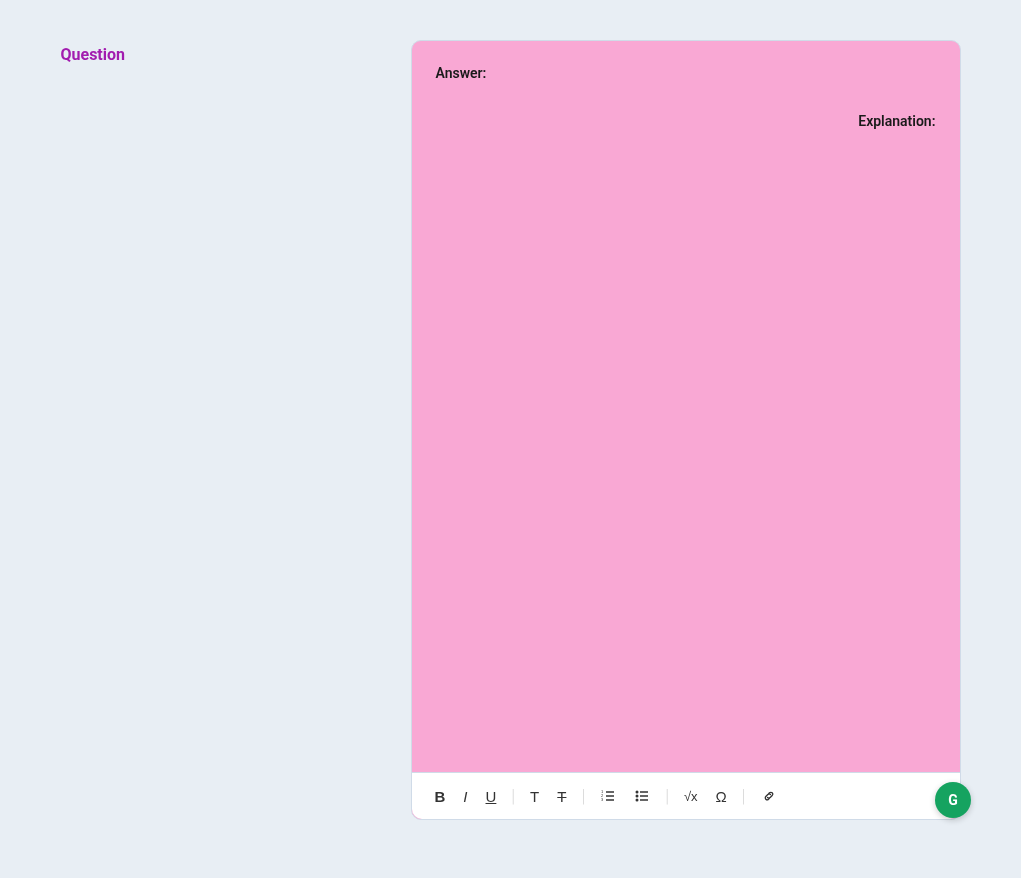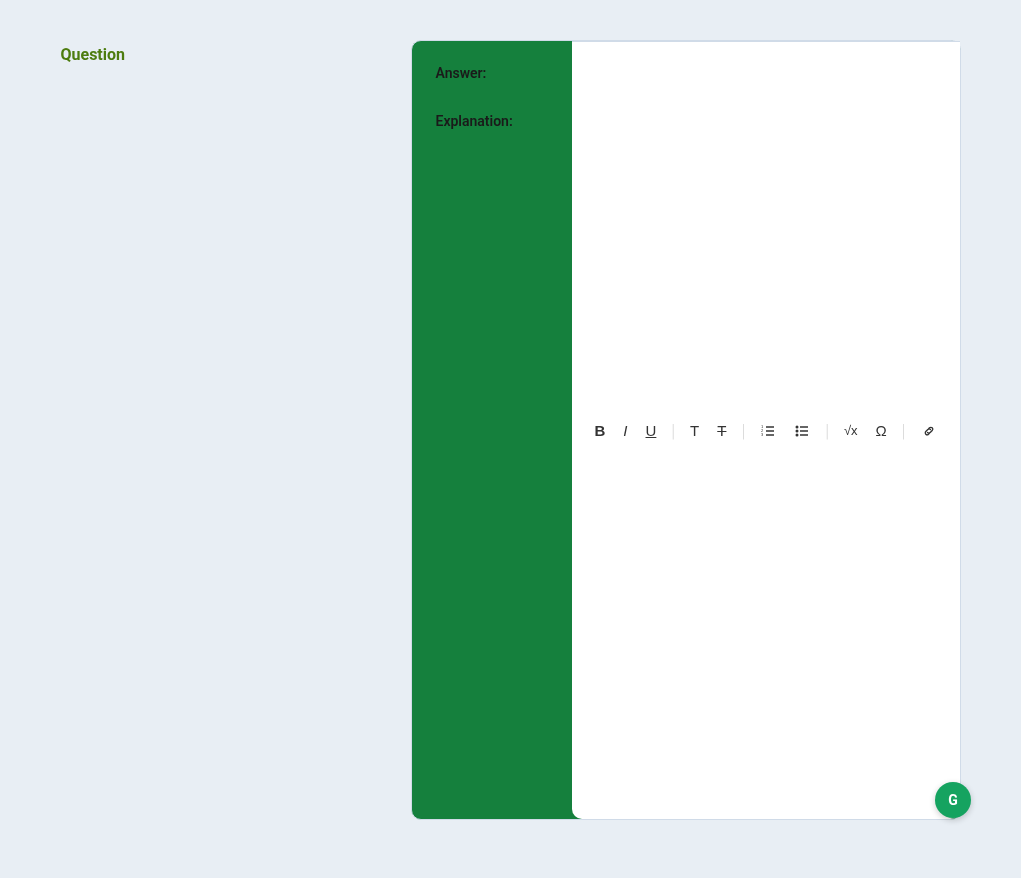--- a/index.html
+++ b/index.html
@@ -31,55 +31,57 @@
 
     .question-panel {
       width: 320px;
       flex-shrink: 0;
       padding-top: 5px;
     }
 
     .question-title {
       font-size: 16px;
       font-weight: 700;
-      color: #4d7c0f;
+      color: #a21caf;
       margin-bottom: 16px;
     }
 
     .question-text {
       font-size: 14px;
       color: #1a1a1a;
       line-height: 1.7;
     }
 
     .answer-panel {
       flex: 1;
-      background: #15803d;
+      background: #f9a8d4;
       border-radius: 10px;
       border: 1.5px solid #d0dbe8;
       display: flex;
+      flex-direction: column;
       min-height: 780px;
     }
 
     .answer-content {
       flex: 1;
       padding: 24px 24px 20px 24px;
     }
 
     .answer-label {
       font-size: 14px;
       font-weight: 600;
       color: #1a1a1a;
       margin-bottom: 32px;
     }
 
     .explanation-label {
       font-size: 14px;
       font-weight: 600;
       color: #1a1a1a;
+      text-align: right;
     }
 
     .toolbar {
       border-top: 1.5px solid #d0dbe8;
       padding: 10px 16px;
       display: flex;
       align-items: center;
       gap: 4px;
       background: #ffffff;
       border-radius: 0 0 10px 10px;

